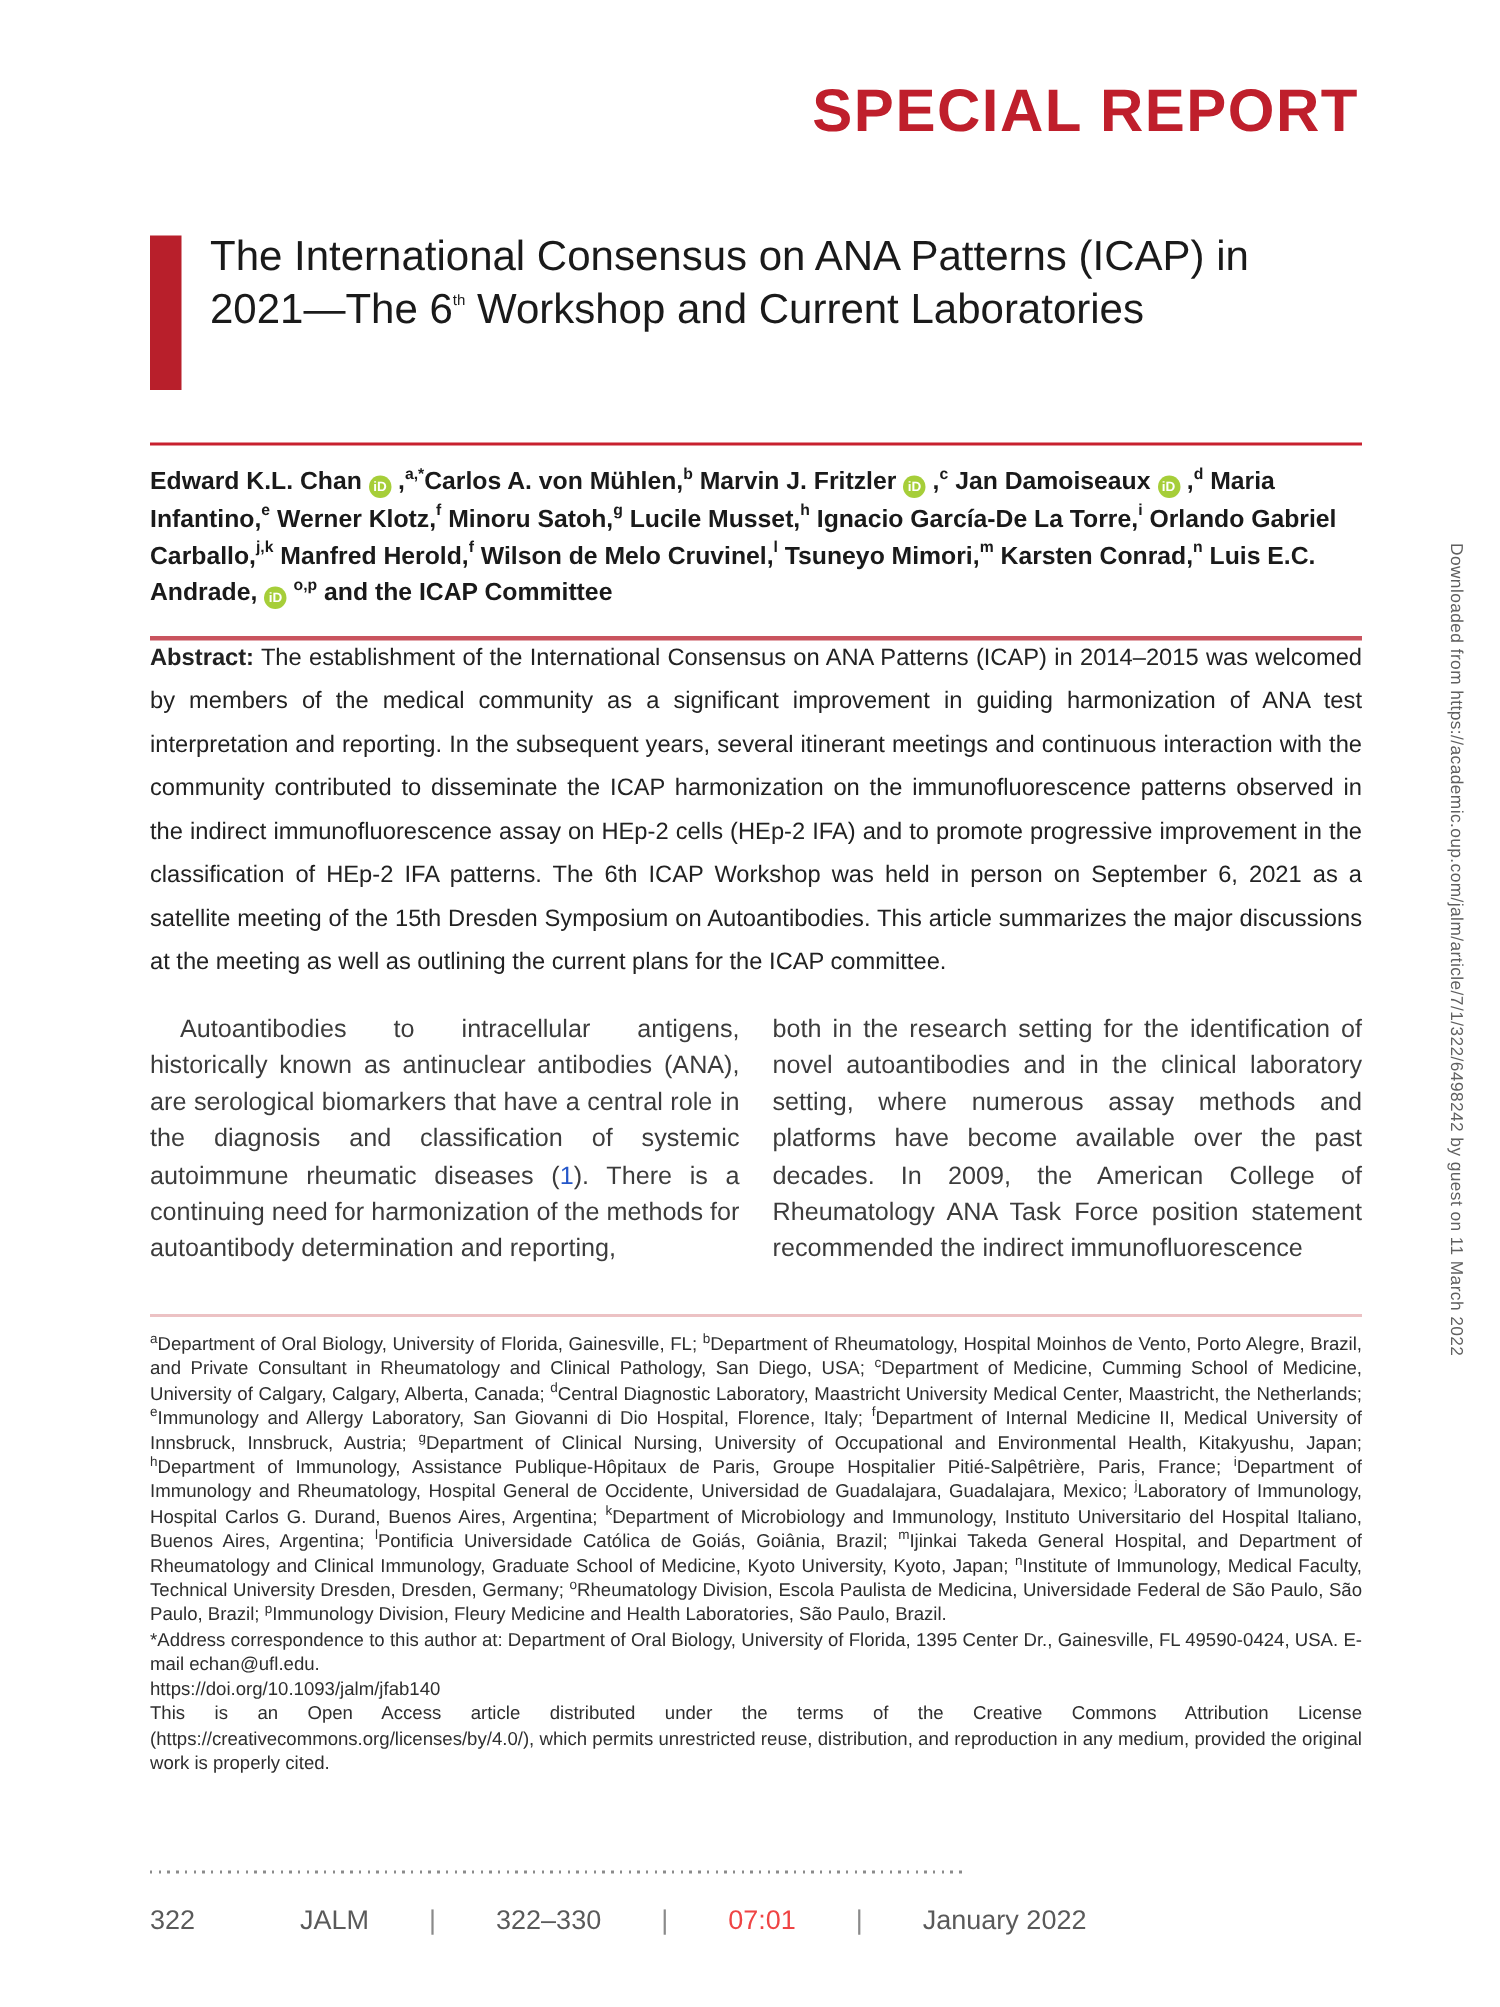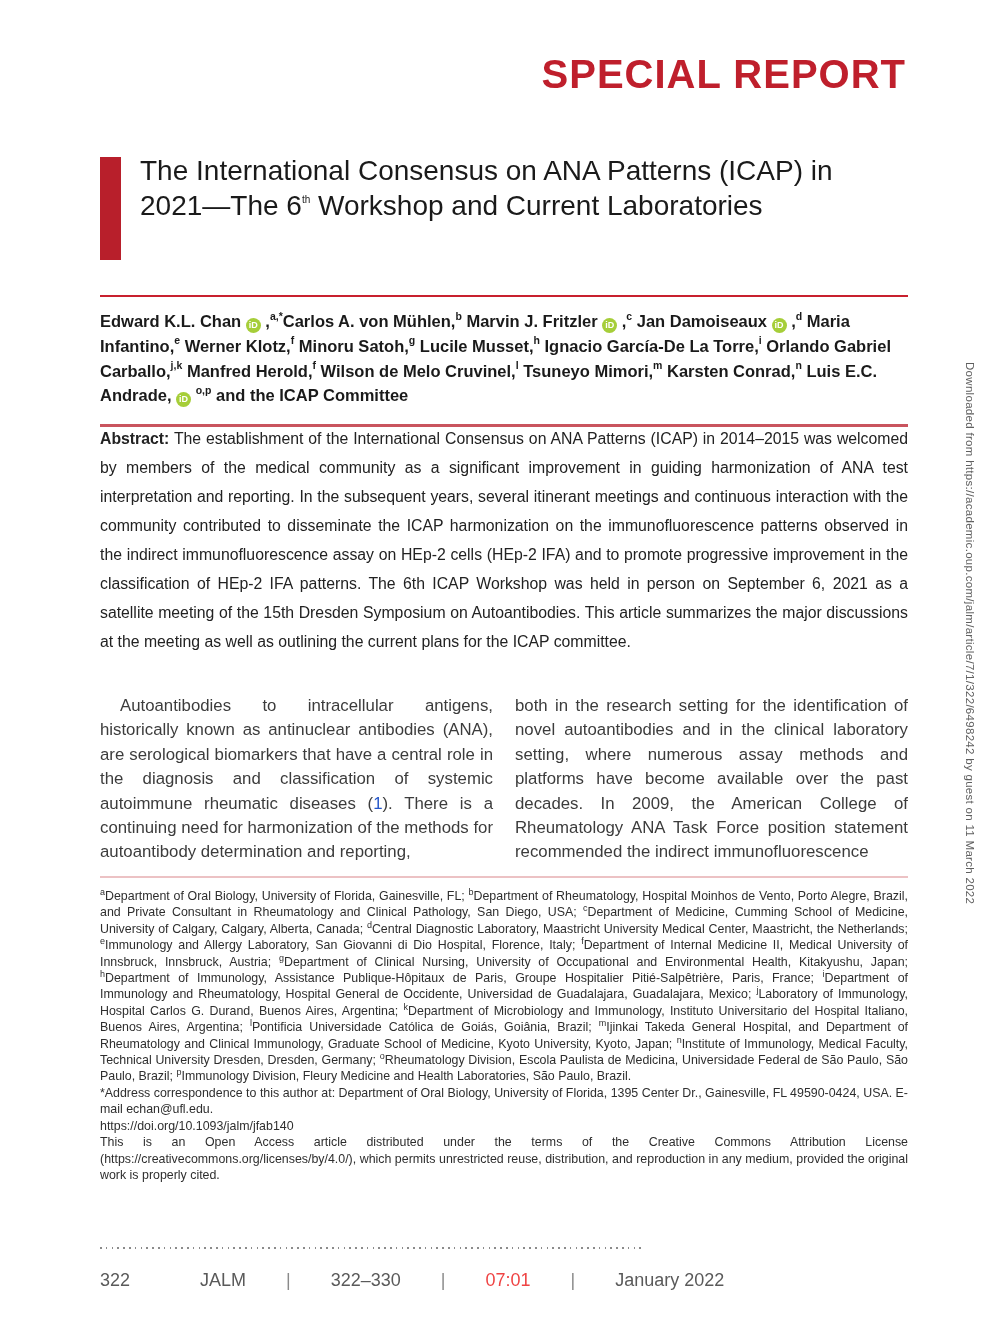--- a/index.html
+++ b/index.html
@@ -27,21 +27,21 @@
     display:inline-block;width:15px;height:15px;border-radius:50%;
     background:#a6ce39;color:#fff;font-size:9px;font-weight:700;
     line-height:15px;text-align:center;vertical-align:-1px;
   }
   .rule-red-thick{position:absolute;left:100px;top:424px;width:808px;height:3px;background:#c9545e;}
   .abstract{
     position:absolute;left:100px;top:424px;width:808px;
     font-size:15.8px;line-height:29px;text-align:justify;color:#222;font-weight:400;
   }
   .abstract b{font-weight:700;}
-  .columns{position:absolute;left:100px;top:694px;width:808px;display:flex;column-gap:22px;}
+  .columns{position:absolute;left:100px;top:674px;width:808px;display:flex;column-gap:22px;}
   .col{
     width:393px;font-size:16.8px;line-height:24.4px;text-align:justify;color:#3c3c3c;
   }
   .col.first p{text-indent:20px;margin:0;}
   .col p{margin:0;}
   .ref-link{color:#2456c9;cursor:pointer;}
   .rule-pink{position:absolute;left:100px;top:876px;width:808px;height:2px;background:#ecc2c4;}
   .footnotes{
     position:absolute;left:100px;top:888px;width:808px;
     font-size:12.4px;line-height:16.4px;color:#2e2e2e;

